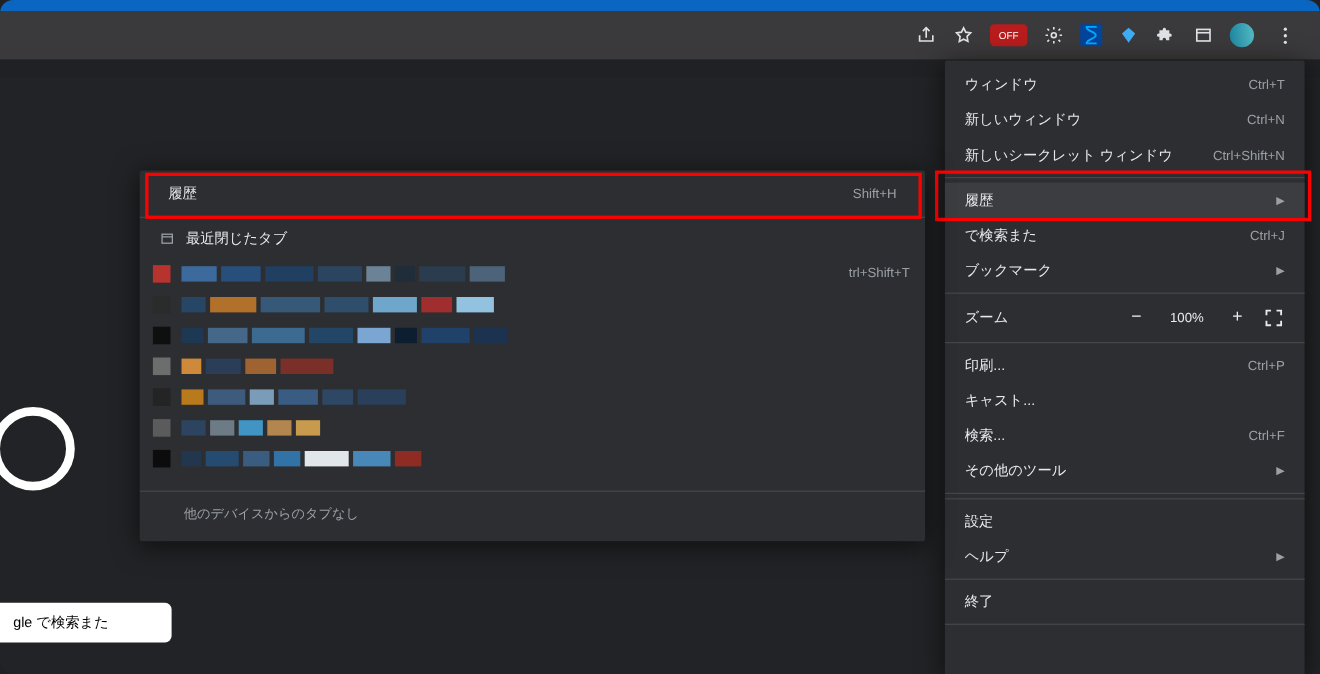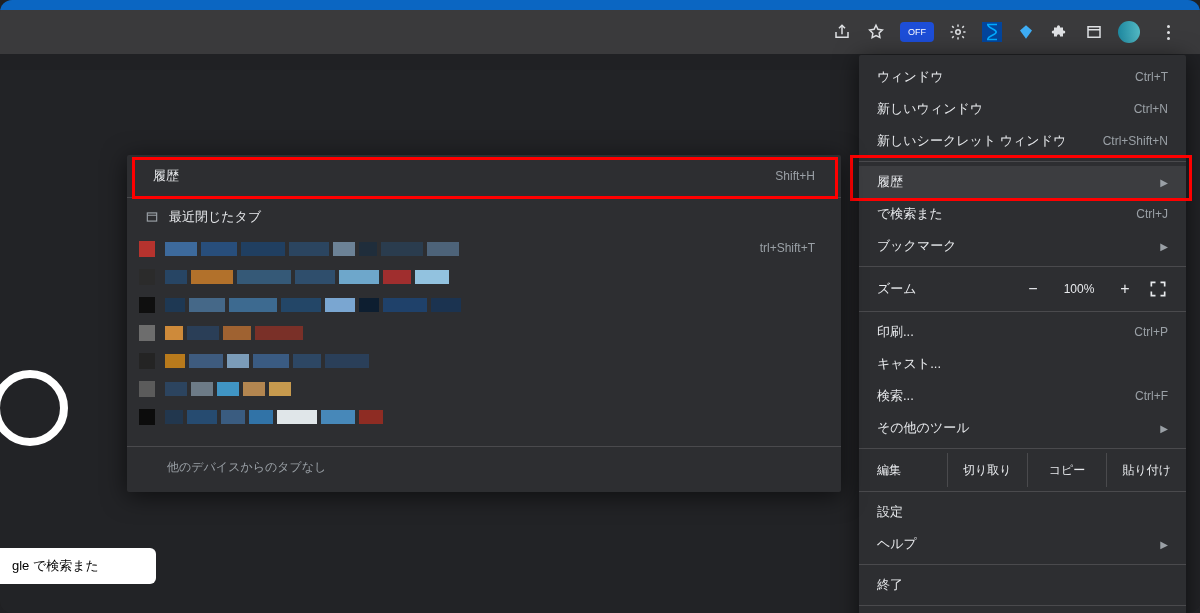--- a/index.html
+++ b/index.html
@@ -12,21 +12,21 @@
     --sep:#4a4a4d;
     --red:#ff0000;
     --bar:#3a3a3c;
   }
   html,body{margin:0;padding:0;background:var(--bg);font-family:"Meiryo","Yu Gothic","Segoe UI",Arial,sans-serif;font-size:13px;color:var(--text);overflow:hidden}
   .frame{width:1200px;height:613px;position:relative;background:var(--bg);border-radius:12px;overflow:hidden}
   .titlebar{height:10px;background:#0b66c2}
   .toolbar{height:44px;background:var(--bar);display:flex;align-items:center;justify-content:flex-end;padding:0 18px;gap:14px}
   .tbicon{width:20px;height:20px;display:inline-flex;align-items:center;justify-content:center;color:var(--text);opacity:.95}
   .tbicon svg{width:18px;height:18px}
-  .ext-off{border-radius:4px;background:#1d4ed8;min-width:28px;height:20px;display:flex;align-items:center;justify-content:center;font-size:9px;color:#fff;padding:0 3px}
+  .ext-off{border-radius:4px;background:#b91c1c;min-width:28px;height:20px;display:flex;align-items:center;justify-content:center;font-size:9px;color:#fff;padding:0 3px}
   .ext-hour{background:#03459c;width:20px;height:20px;display:flex;align-items:center;justify-content:center}
   .ext-hour svg{stroke:#0af}
   .ext-diamond{color:#3fb4ff}
   .ext-avatar{width:22px;height:22px;border-radius:50%;background:linear-gradient(90deg,#1e88a0,#53b9c4)}
   .dots{display:flex;flex-direction:column;gap:3px;padding:4px}
   .dots span{width:3px;height:3px;background:var(--text);border-radius:50%}
 
   
   .menu{position:absolute;top:55px;right:14px;width:327px;background:var(--panel);box-shadow:0 4px 24px rgba(0,0,0,.6);border-radius:2px;padding:6px 0}
   .mitem{display:flex;align-items:center;justify-content:space-between;height:32px;padding:0 18px;font-size:13px;color:var(--text)}
@@ -48,21 +48,21 @@
 
   
   .redbox{position:absolute;border:3px solid var(--red);pointer-events:none}
 
   
   .submenu{position:absolute;top:155px;left:127px;width:714px;background:var(--panel);box-shadow:0 4px 24px rgba(0,0,0,.6);border-radius:2px;padding:0 0 10px 0}
   .sub-head{height:34px;display:flex;align-items:center;justify-content:space-between;padding:0 26px;margin-top:4px}
   .sub-head .sc{color:var(--muted);font-size:12px}
   .sub-recent{display:flex;align-items:center;gap:10px;padding:6px 26px 6px 18px}
   .sub-recent svg{width:14px;height:14px;stroke:var(--muted)}
-  .sub-sc{position:absolute;right:26px;top:86px;color:var(--muted);font-size:12px}
+  .sub-sc{position:absolute;right:14px;top:86px;color:var(--muted);font-size:12px}
   .mosaic{padding:4px 12px 8px 12px}
   .mrow{display:flex;align-items:center;height:22px;margin:2px 0 6px 0}
   .fav{width:16px;height:16px;margin-right:10px}
   .chips{display:flex;gap:4px;flex-wrap:wrap}
   .chip{height:14px}
   .nodev{padding:8px 26px 6px 40px;color:var(--muted);font-size:12px}
 
   
   .page{position:absolute;top:70px;left:0;right:0;bottom:0;background:#222326}
   .g-arc{position:absolute;left:-8px;top:300px;width:60px;height:60px;border:8px solid #fff;border-radius:50%}
@@ -177,26 +177,20 @@
       </div>
     <div class="mitem">
         <span>検索...</span>
         <span class="sc">Ctrl+F</span>
       </div>
     <div class="mitem">
         <span>その他のツール</span>
         <span class="arr">▶</span>
       </div>
     <div class="sep"></div>
-    <div class="editrow">
-      <div>編集</div>
-      <div>切り取り</div>
-      <div>コピー</div>
-      <div>貼り付け</div>
-    </div>
     <div class="sep"></div>
     <div class="mitem">
         <span>設定</span>
       </div>
     <div class="mitem">
         <span>ヘルプ</span>
         <span class="arr">▶</span>
       </div>
     <div class="sep"></div>
     <div class="mitem">

